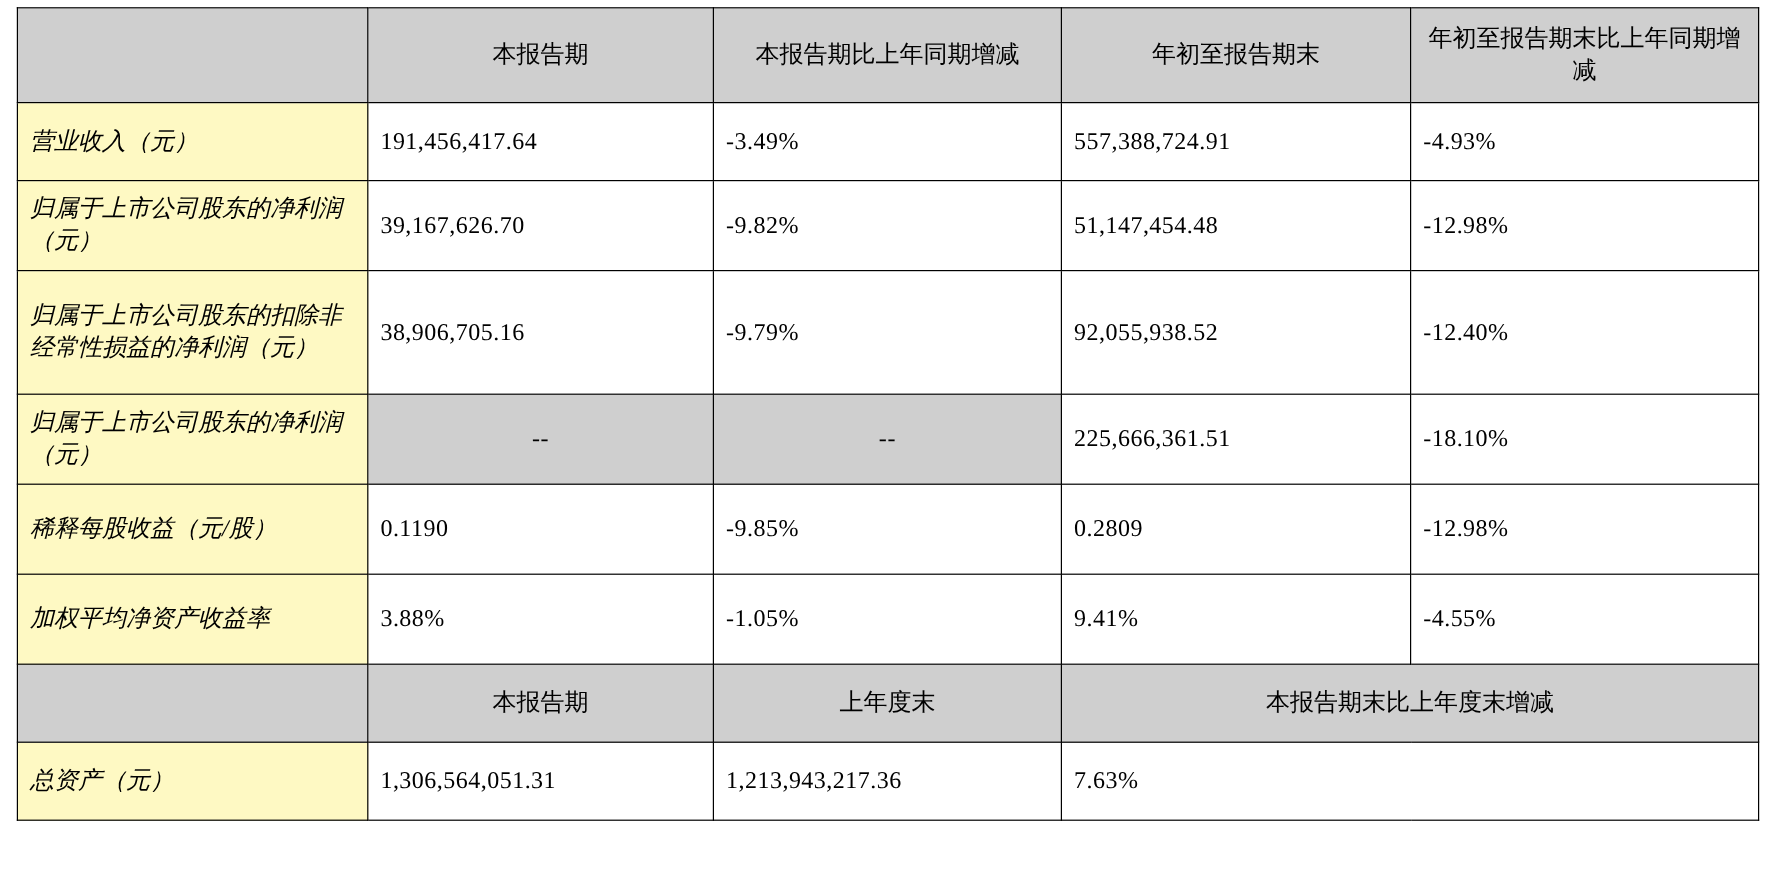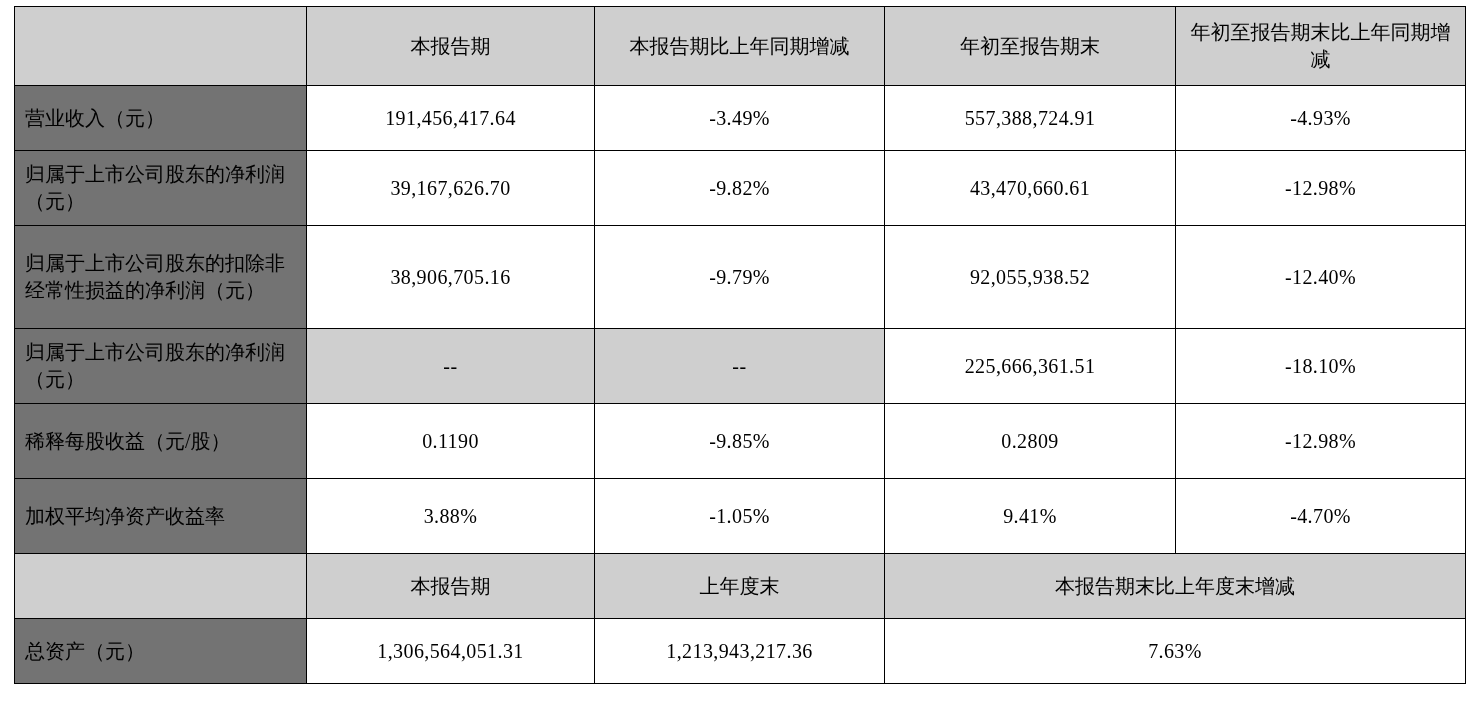--- a/index.html
+++ b/index.html
@@ -36,25 +36,26 @@
   col.c2 { width: 290px; }
   col.c3 { width: 291px; }
   col.c4 { width: 290px; }
 
   .hdr {
     background: #cfcfcf;
     text-align: center;
     font-size: 20px;
   }
   .rowlabel {
-    background: #737373;
+    background: #fef9c3;
     text-align: left;
+    font-style: italic;
   }
   .num {
-    text-align: center;
+    text-align: left;
     font-family: "Liberation Serif", "DejaVu Serif", serif;
     letter-spacing: 0.4px;
   }
   .dash {
     background: #cfcfcf;
     text-align: center;
     letter-spacing: 0.5px;
   }
   .blank {
     background: #cfcfcf;
@@ -90,21 +91,21 @@
         <td class="num">191,456,417.64</td>
         <td class="num">-3.49%</td>
         <td class="num">557,388,724.91</td>
         <td class="num">-4.93%</td>
       </tr>
 
       <tr class="tall2">
         <td class="rowlabel">归属于上市公司股东的净利润（元）</td>
         <td class="num">39,167,626.70</td>
         <td class="num">-9.82%</td>
-        <td class="num">43,470,660.61</td>
+        <td class="num">51,147,454.48</td>
         <td class="num">-12.98%</td>
       </tr>
 
       <tr class="tall3">
         <td class="rowlabel">归属于上市公司股东的扣除非经常性损益的净利润（元）</td>
         <td class="num">38,906,705.16</td>
         <td class="num">-9.79%</td>
         <td class="num">92,055,938.52</td>
         <td class="num">-12.40%</td>
       </tr>
@@ -124,21 +125,21 @@
         <td class="num">-9.85%</td>
         <td class="num">0.2809</td>
         <td class="num">-12.98%</td>
       </tr>
 
       <tr class="tall2">
         <td class="rowlabel">加权平均净资产收益率</td>
         <td class="num">3.88%</td>
         <td class="num">-1.05%</td>
         <td class="num">9.41%</td>
-        <td class="num">-4.70%</td>
+        <td class="num">-4.55%</td>
       </tr>
 
       <tr class="tall1">
         <td class="blank"></td>
         <td class="hdr">本报告期</td>
         <td class="hdr">上年度末</td>
         <td class="hdr" colspan="2">本报告期末比上年度末增减</td>
       </tr>
 
       <tr class="tall1">

